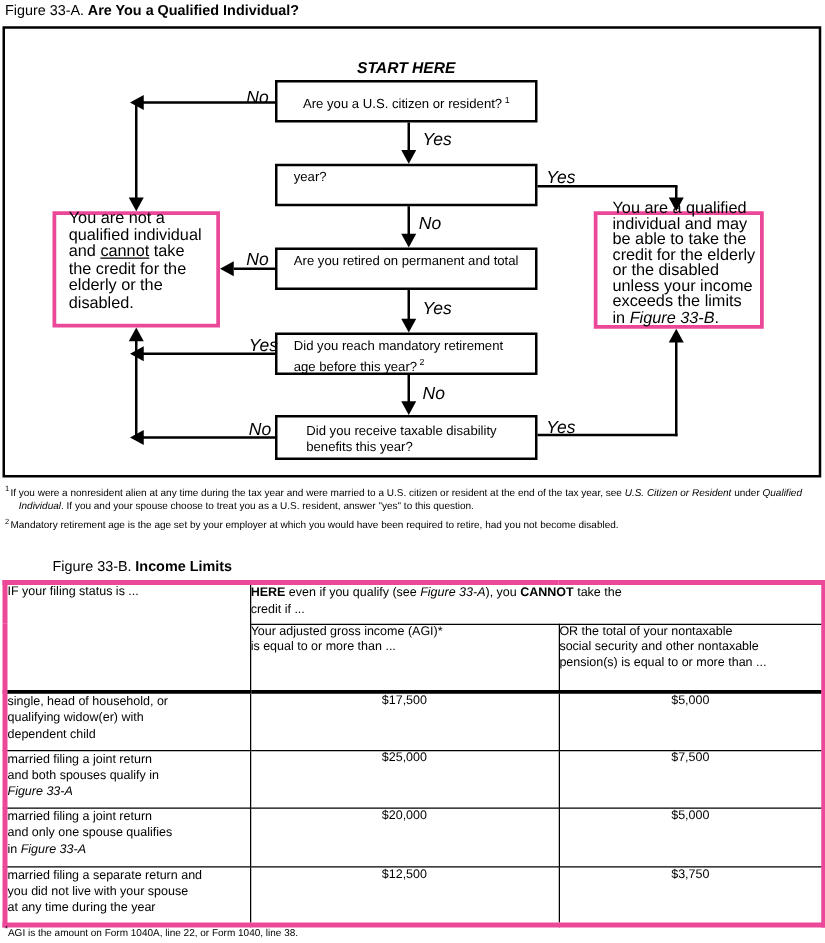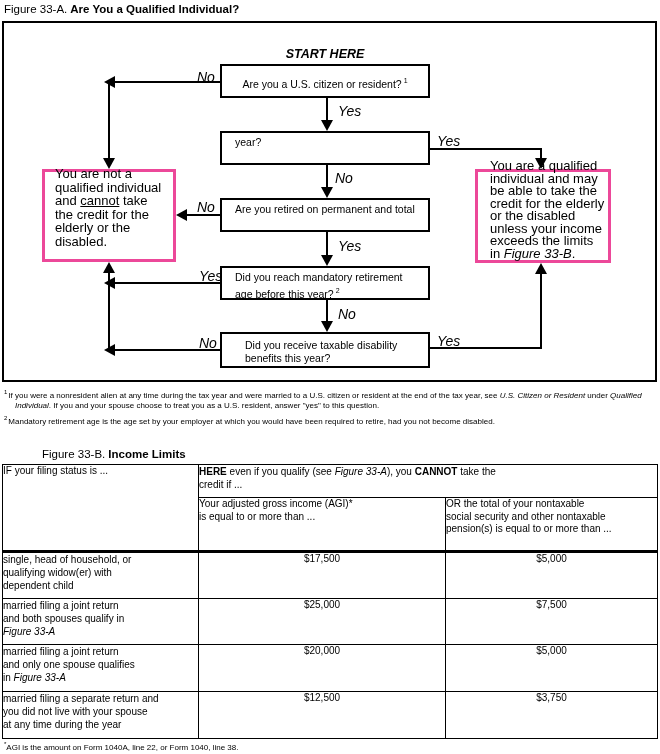--- a/index.html
+++ b/index.html
@@ -38,21 +38,21 @@
   .footnote{position:absolute;left:4px;width:650px;font-size:8px;line-height:10.5px;
             padding-left:11px;text-indent:-11px;}
   .footnote sup{font-size:6px;margin:0 1px 0 0;}
   .fn1{top:387px;}
   .fn2{top:413px;}
 
   
   .tbl{position:absolute;left:2px;top:464px;width:655px;border-collapse:collapse;
        table-layout:fixed;font-size:10px;}
   .tbl td{border:1.5px solid #000;vertical-align:top;padding:0;overflow:hidden;}
-  .tbl{border:1px solid #ec4899;}
+  .tbl{border:4px solid #ec4899;}
   .cell-if{vertical-align:bottom;padding:0 0 6px 9px;}
   .cell-then{padding:5px 0 0 11px;line-height:13px;}
   .cell-subh{vertical-align:bottom;padding:0 0 5px 11px;line-height:12.5px;border-bottom:3px solid #000 !important;}
   .cell-if{border-bottom:3px solid #000 !important;}
   .cell-status{padding:5px 4px 0 9px;line-height:13px;}
   .cell-amt{text-align:center;padding-top:5px;}
   .b{font-weight:bold;}
   .agi-note{position:absolute;left:4px;top:741px;font-size:8px;}
   .agi-note sup{font-size:6px;margin:0;}
 </style>

